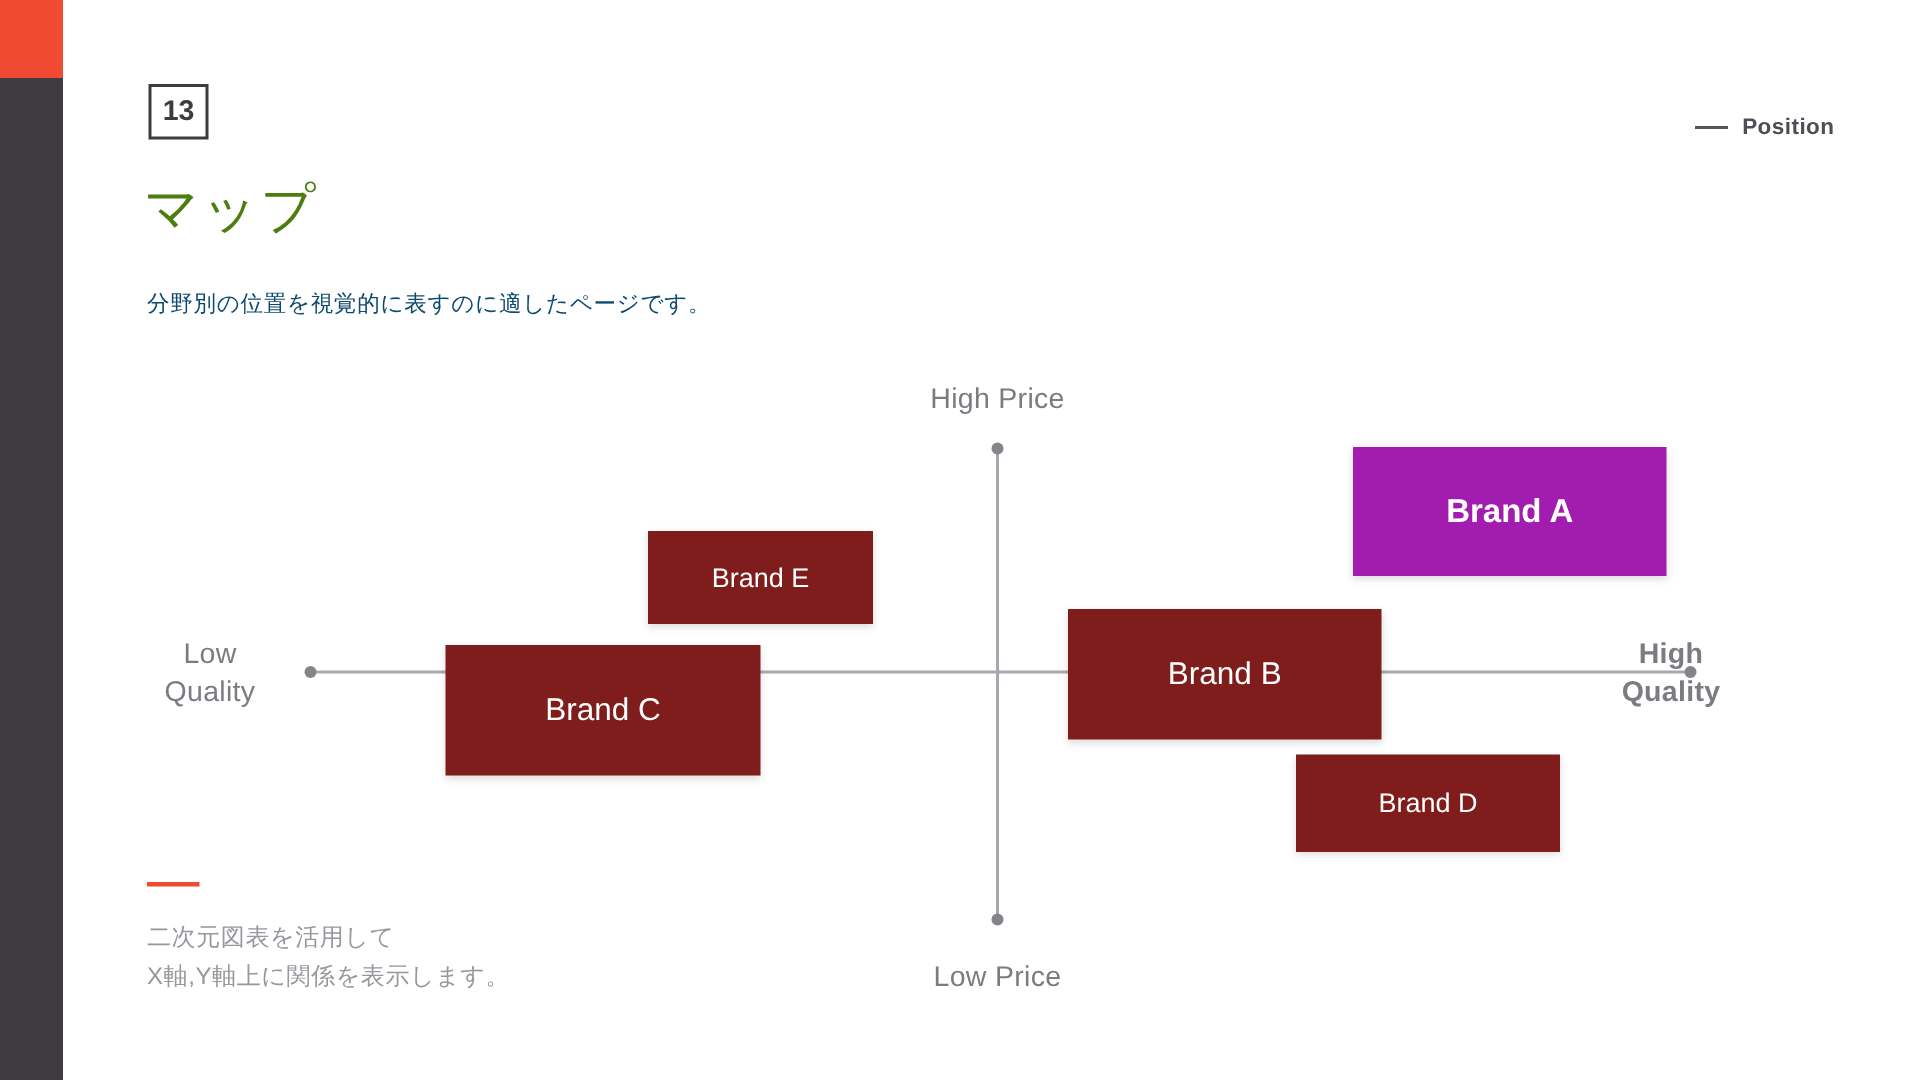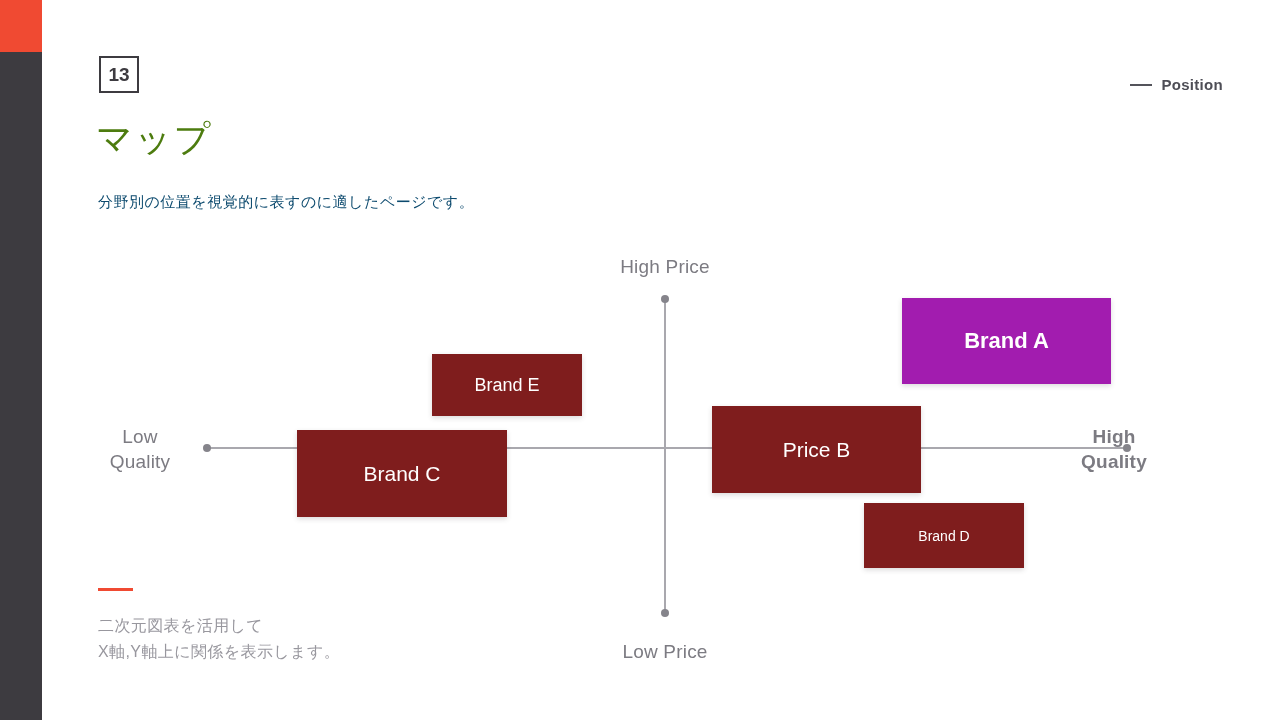--- a/index.html
+++ b/index.html
@@ -111,21 +111,21 @@
     position: absolute;
     display: flex; align-items: center; justify-content: center;
     color: #ffffff;
     box-shadow: 0 2px 5px rgba(60,58,63,0.18);
   }
   .brand-dark   { background: #7f1d1d; }
   .brand-accent { background: #a21caf; font-weight: 700; }
   .brand-a { left: 902px; top: 298px; width: 209px; height: 86px; font-size: 22px; }
   .brand-b { left: 712px; top: 406px; width: 209px; height: 87px; font-size: 21px; }
   .brand-c { left: 297px; top: 430px; width: 210px; height: 87px; font-size: 21px; }
-  .brand-d { left: 864px; top: 503px; width: 160px; height: 65px; font-size: 14px; }
+  .brand-d { left: 864px; top: 503px; width: 176px; height: 65px; font-size: 18px; }
   .brand-e { left: 432px; top: 354px; width: 150px; height: 62px; font-size: 18px; }
   
   .footer-accent-line {
     position: absolute;
     left: 98px; top: 588px;
     width: 35px; height: 3px;
     background: #F04A32;
   }
   .footer-note {
     position: absolute;
@@ -169,21 +169,21 @@
   <div class="axis-label label-left">
     <div>Low</div>
     <div>Quality</div>
   </div>
   <div class="axis-label label-right">
     <div>High</div>
     <div>Quality</div>
   </div>
 
   <div class="brand brand-accent brand-a">Brand A</div>
-  <div class="brand brand-dark brand-b">Price B</div>
+  <div class="brand brand-dark brand-b">Brand B</div>
   <div class="brand brand-dark brand-c">Brand C</div>
   <div class="brand brand-dark brand-d">Brand D</div>
   <div class="brand brand-dark brand-e">Brand E</div>
 
   <div class="footer-accent-line"></div>
   <div class="footer-note">
     <div>二次元図表を活用して</div>
     <div>X軸,Y軸上に関係を表示します。</div>
   </div>
 

